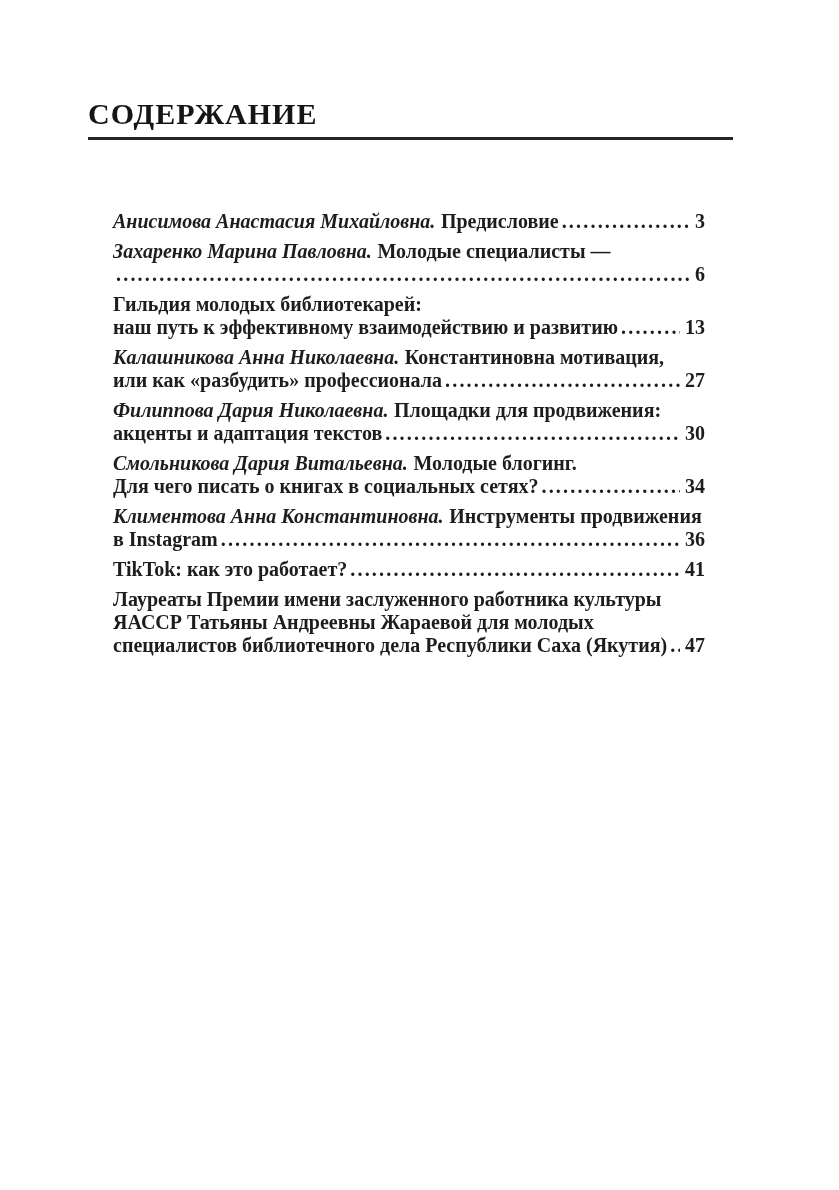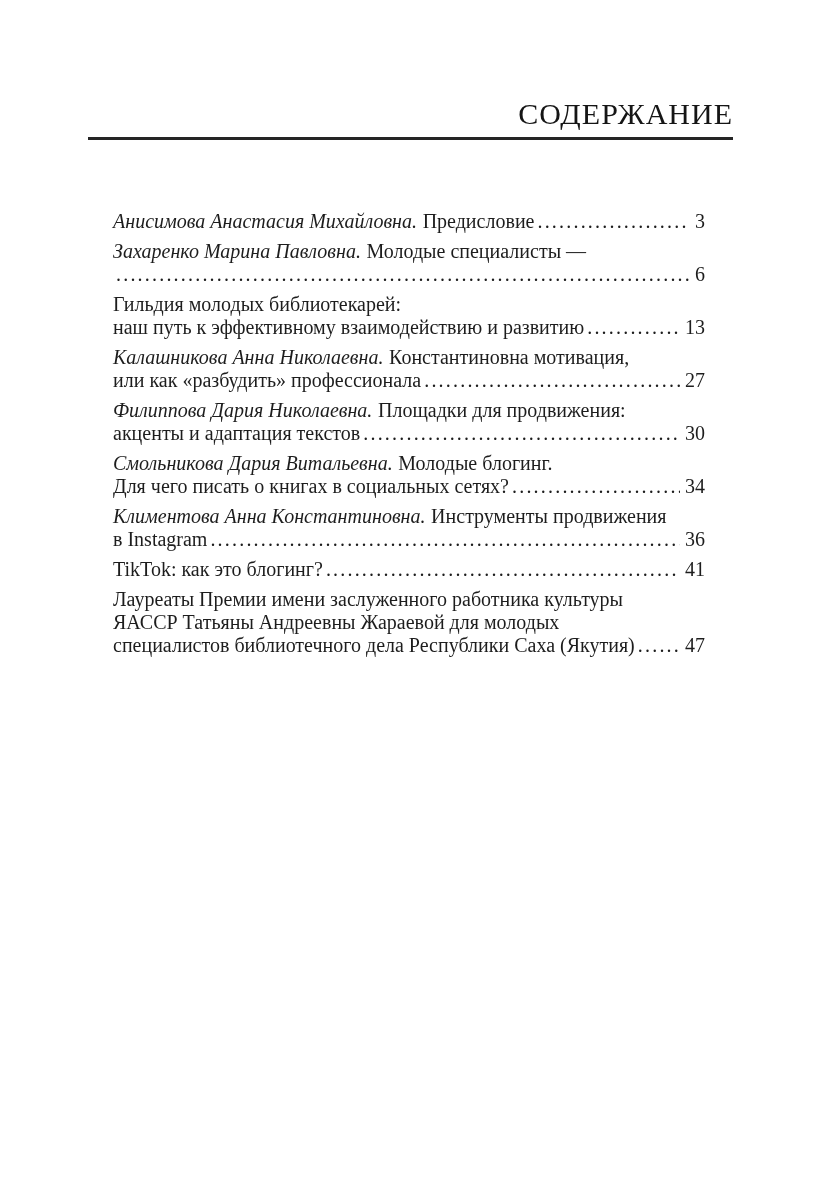--- a/index.html
+++ b/index.html
@@ -11,40 +11,40 @@
     background: #ffffff;
     box-sizing: border-box;
     padding-top: 97px;
     font-family: "Liberation Serif", "DejaVu Serif", serif;
     color: #1d1d1d;
     overflow: hidden;
   }
   .title {
     width: 645px;
     margin: 0 0 0 88px;
-    text-align: right;
+    text-align: left;
     font-size: 30px;
     line-height: 33px;
-    font-weight: normal;
+    font-weight: bold;
     letter-spacing: 1px;
     color: #151515;
   }
   .rule {
     width: 645px;
     height: 3px;
     margin: 7px 0 0 88px;
     background: #252525;
   }
   .toc {
     margin: 70px 134px 0 113px; 
     font-size: 20px;
     line-height: 23px;
   }
   .entry { margin: 0 0 7px 0; }
-  .line { display: flex; align-items: flex-start; }
+  .line { display: flex; align-items: flex-start; font-weight: bold; }
   .author {
     font-style: italic;
     white-space: nowrap;
     margin-right: 0.28em;
   }
   .t { white-space: nowrap; }
   .leader {
     flex: 1 1 auto;
     min-width: 0;
     overflow: hidden;
@@ -131,21 +131,21 @@
           <span class="t">Инструменты продвижения</span>
         </div>
         <div class="line last">
           <span class="t">в Instagram</span>
           <span class="leader"></span>
           <span class="pagenum">36</span>
         </div>
       </div>
       <div class="entry">
         <div class="line last">
-          <span class="t">TikTok: как это блогинг?</span>
+          <span class="t">TikTok: как это работает?</span>
           <span class="leader"></span>
           <span class="pagenum">41</span>
         </div>
       </div>
       <div class="entry">
         <div class="line">
           <span class="t">Лауреаты Премии имени заслуженного работника культуры</span>
         </div>
         <div class="line">
           <span class="t">ЯАССР Татьяны Андреевны Жараевой для молодых</span>

